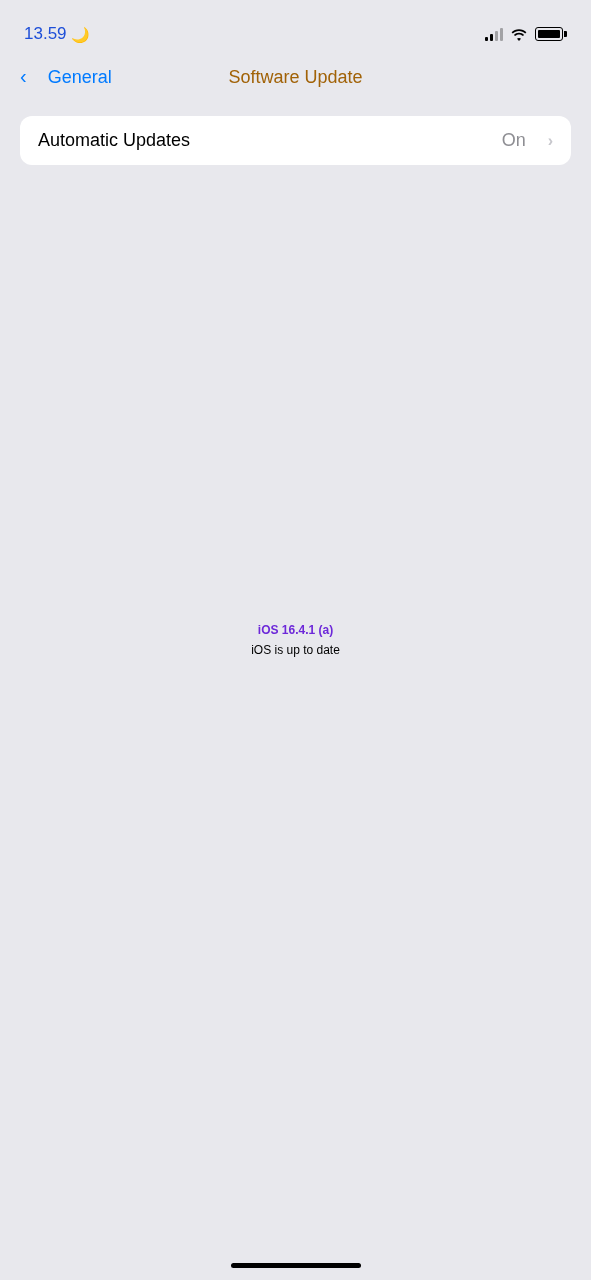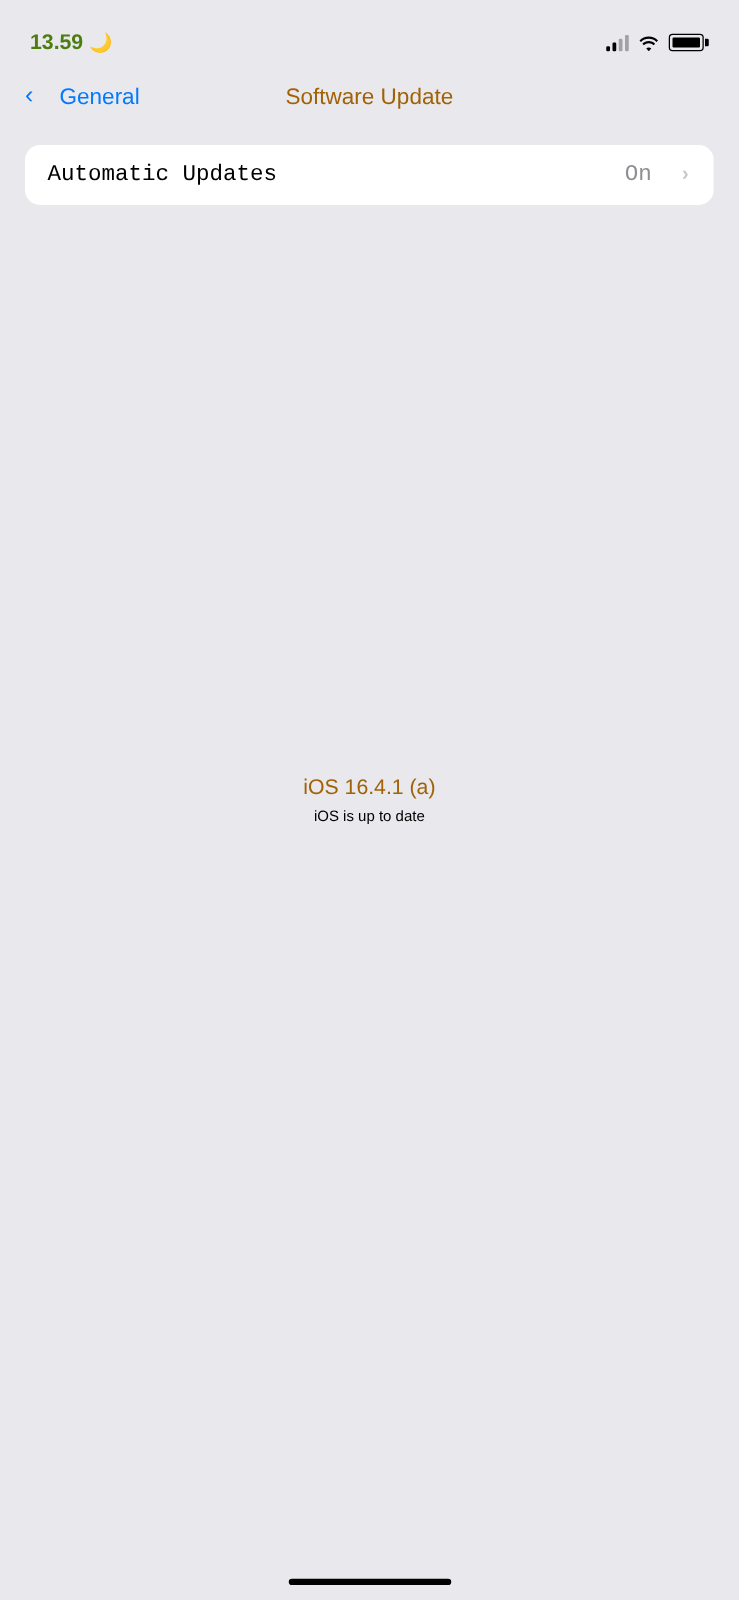--- a/index.html
+++ b/index.html
@@ -23,24 +23,24 @@
     .status-bar {
       display: flex;
       align-items: center;
       justify-content: space-between;
       padding: 14px 24px 0 24px;
       height: 54px;
     }
 
     .status-time {
       font-size: 17px;
-      font-weight: 700;
-      color: #4d7c0f;
-      display: flex;
-      align-items: center;
+      font-weight: 400;
+      color: #1d4ed8;
+      display: flex;
+      align-items: flex-end;
       gap: 5px;
     }
 
     .moon-icon {
       font-size: 15px;
     }
 
     .status-icons {
       display: flex;
       align-items: center;
@@ -147,21 +147,20 @@
     
     .content {
       padding: 16px 20px;
     }
 
     
     .list-section {
       background: #8b5cf6;
       border-radius: 12px;
       overflow: hidden;
-      font-family: Liberation Mono, monospace;
     }
 
     .list-row {
       display: flex;
       align-items: center;
       justify-content: space-between;
       padding: 14px 18px;
       background: #fff;
       cursor: pointer;
     }
@@ -194,23 +193,23 @@
     
     .center-info {
       position: absolute;
       top: 50%;
       left: 50%;
       transform: translate(-50%, -50%);
       text-align: center;
     }
 
     .ios-version {
-      font-size: 17px;
-      font-weight: 400;
-      color: #a16207;
+      font-size: 12px;
+      font-weight: 700;
+      color: #6d28d9;
       margin-bottom: 6px;
     }
 
     .ios-status {
       font-size: 12px;
       color: #000000;
       font-weight: 400;
     }
 
     

